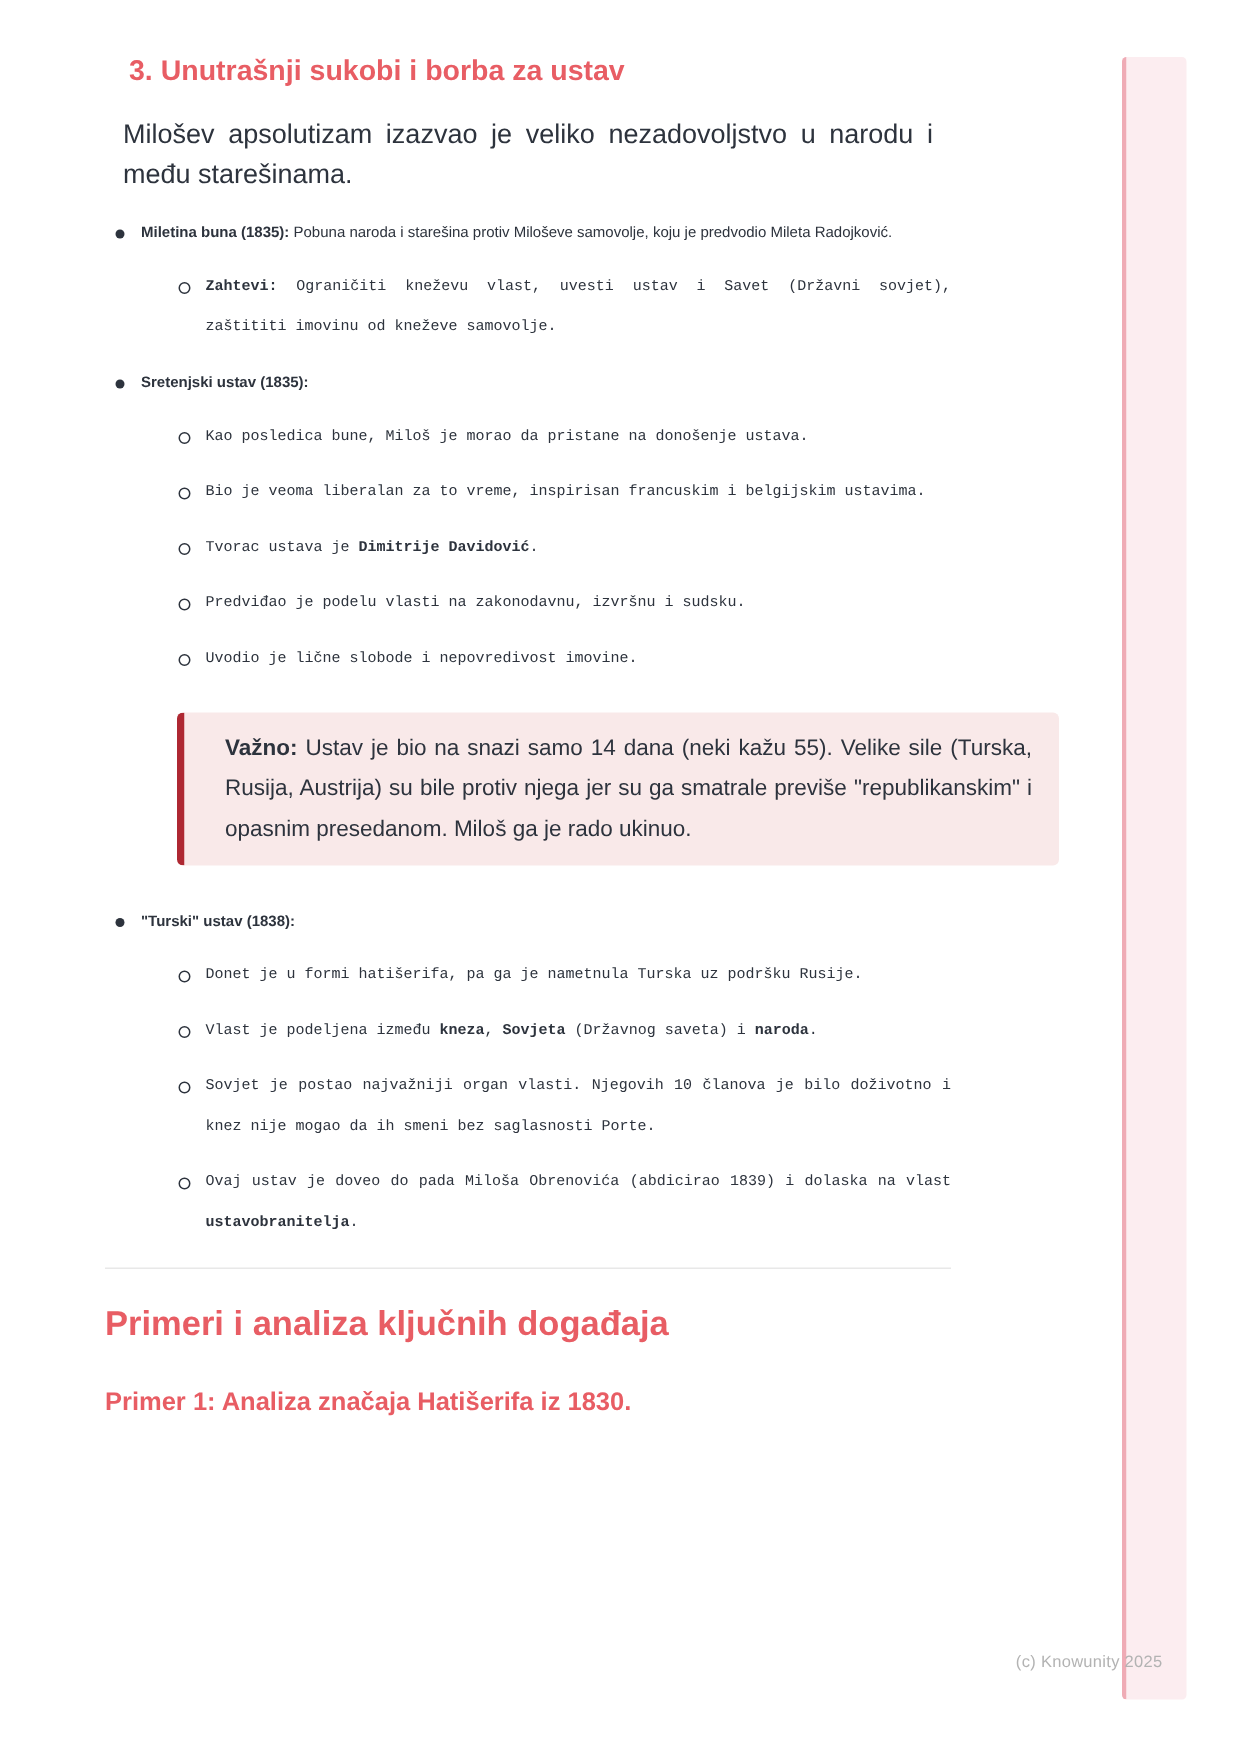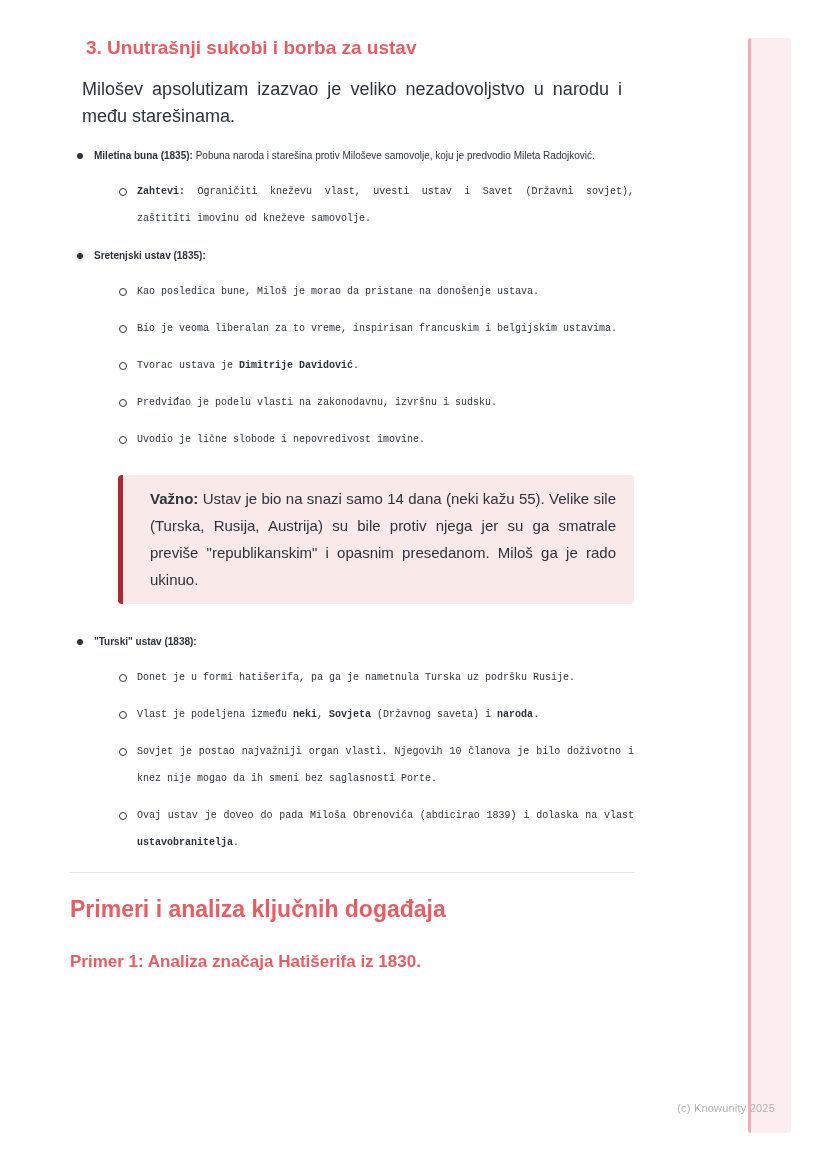--- a/index.html
+++ b/index.html
@@ -68,21 +68,21 @@
     left:25px;top:10px;
     width:8px;height:8px;
     border:1.5px solid var(--text-color);
     border-radius:50%;
     box-sizing:border-box;
     background:transparent;
   }
   strong{font-weight:700;}
   .callout{
     margin:22px 0 0 48px;
-    width:516px;
+    width:588px;
     box-sizing:border-box;
     background:var(--callout-bg);
     border-left:5px solid var(--callout-border);
     border-radius:4px;
     padding:10px 18px 11px 27px;
   }
   .callout p{
     margin:0;
     font-size:15px;line-height:27px;
     text-align:justify;
@@ -140,21 +140,21 @@
           </ul></li>
       </ul>
 
     <div class="callout">
       <p><strong>Važno:</strong><span> Ustav je bio na snazi samo 14 dana (neki kažu 55). Velike sile (Turska, Rusija, Austrija) su bile protiv njega jer su ga smatrale previše "republikanskim" i opasnim presedanom. Miloš ga je rado ukinuo.</span></p>
     </div>
 
     <ul class="list lvl1">
         <li><span class="marker dot"></span><span><strong>"Turski" ustav (1838):</strong></span><ul class="list lvl2">
             <li><span class="marker ring"></span><span>Donet je u formi hatišerifa, pa ga je nametnula Turska uz podršku Rusije.</span></li>
-            <li><span class="marker ring"></span><span>Vlast je podeljena između <strong>neki</strong>, <strong>Sovjeta</strong> (Državnog saveta) i <strong>naroda</strong>.</span></li>
+            <li><span class="marker ring"></span><span>Vlast je podeljena između <strong>kneza</strong>, <strong>Sovjeta</strong> (Državnog saveta) i <strong>naroda</strong>.</span></li>
             <li><span class="marker ring"></span><span>Sovjet je postao najvažniji organ vlasti. Njegovih 10 članova je bilo doživotno i knez nije mogao da ih smeni bez saglasnosti Porte.</span></li>
             <li><span class="marker ring"></span><span>Ovaj ustav je doveo do pada Miloša Obrenovića (abdicirao 1839) i dolaska na vlast <strong>ustavobranitelja</strong>.</span></li>
           </ul></li>
       </ul>
 
     <hr class="divider">
 
     <h1 class="chapter-heading">Primeri i analiza ključnih događaja</h1>
 
     <h2 class="example-heading">Primer 1: Analiza značaja Hatišerifa iz 1830.</h2>

